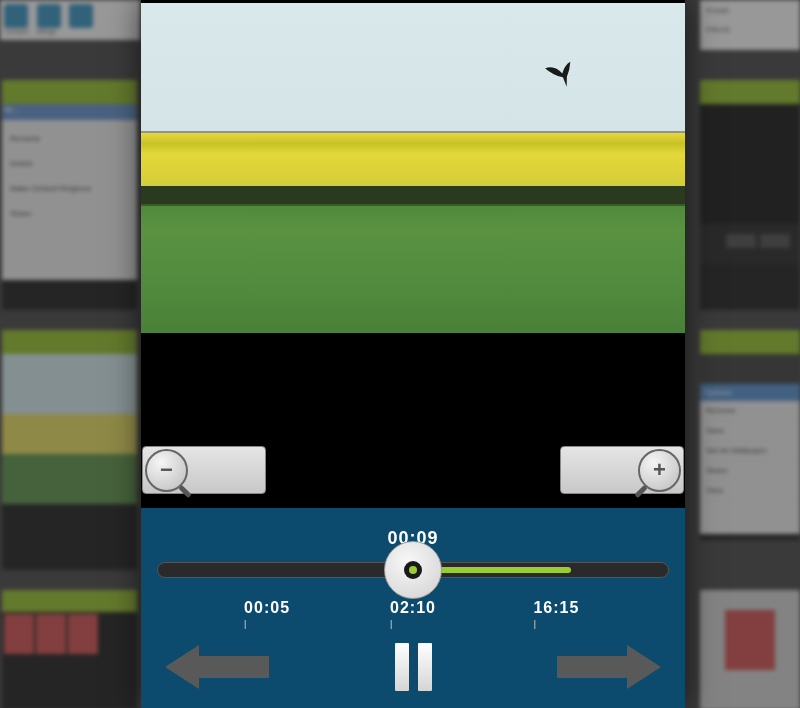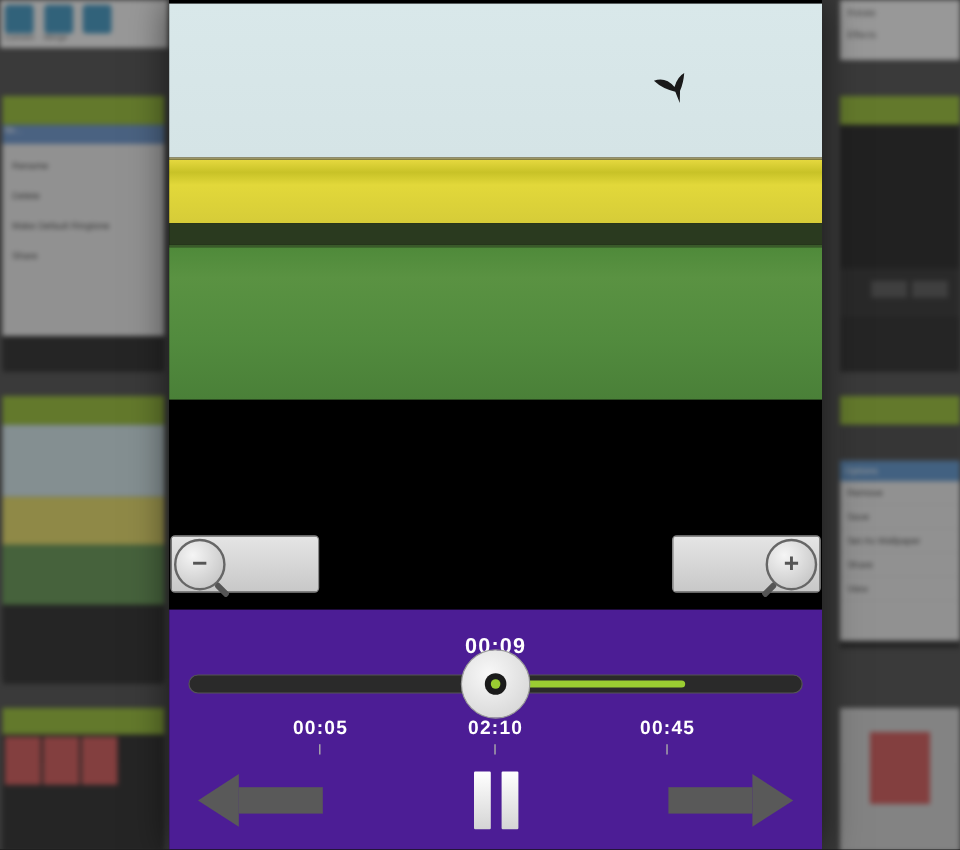--- a/index.html
+++ b/index.html
@@ -276,21 +276,21 @@
       color: #555;
       font-size: 22px;
       font-weight: bold;
       line-height: 1;
     }
 
     
     .controls {
       width: 100%;
       height: 200px;
-      background: #4c1d95;
+      background: #0c4a6e;
       position: relative;
       overflow: hidden;
     }
 
     .current-time {
       text-align: center;
       color: #fff;
       font-size: 18px;
       padding-top: 20px;
       font-weight: bold;
@@ -359,21 +359,20 @@
     .time-markers {
       position: relative;
       margin: 26px 16px 0 16px;
       height: 26px;
       color: #fff;
       font-size: 16px;
     }
     .marker {
       position: absolute;
       transform: translateX(-50%);
-      text-align: center;
       letter-spacing: 1px;
       font-weight: bold;
     }
     .marker .tick {
       display: block;
       color: #aaa;
       font-size: 9px;
       line-height: 10px;
       margin-top: 2px;
     }
@@ -560,21 +559,21 @@
     <div class="time-markers">
       <div class="marker" style="left:21.5%">
         <span>00:05</span>
         <span class="tick">|</span>
       </div>
       <div class="marker" style="left:50%">
         <span>02:10</span>
         <span class="tick">|</span>
       </div>
       <div class="marker" style="left:78%">
-        <span>00:45</span>
+        <span>16:15</span>
         <span class="tick">|</span>
       </div>
     </div>
 
     <div class="playback-row">
 
       <div class="arrow-btn arrow-left">
         <div class="arrow-head"></div>
         <div class="arrow-shaft"></div>
       </div>

